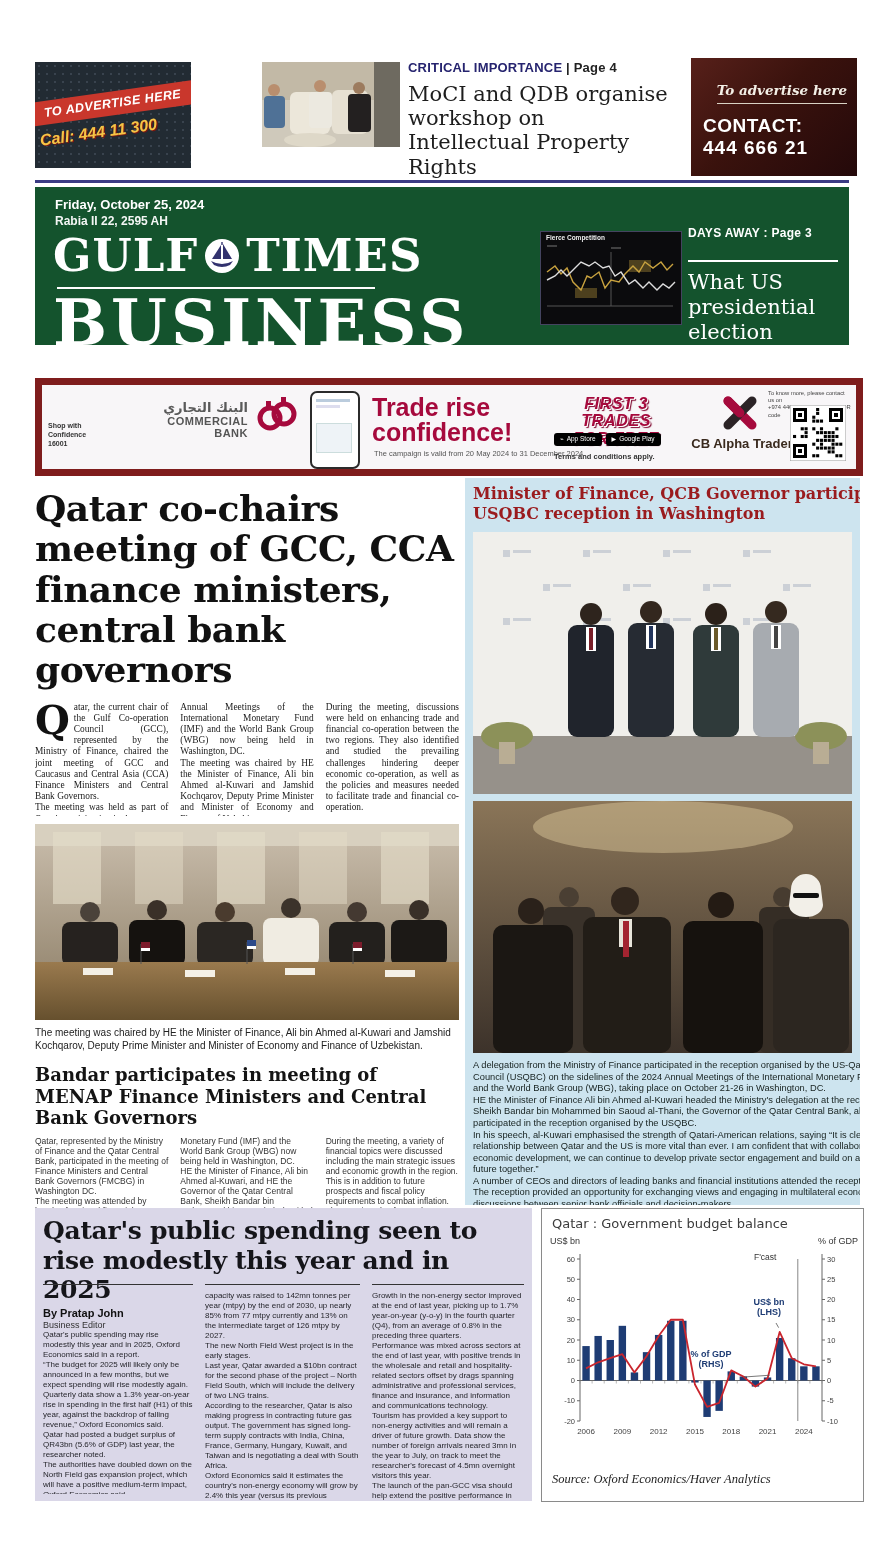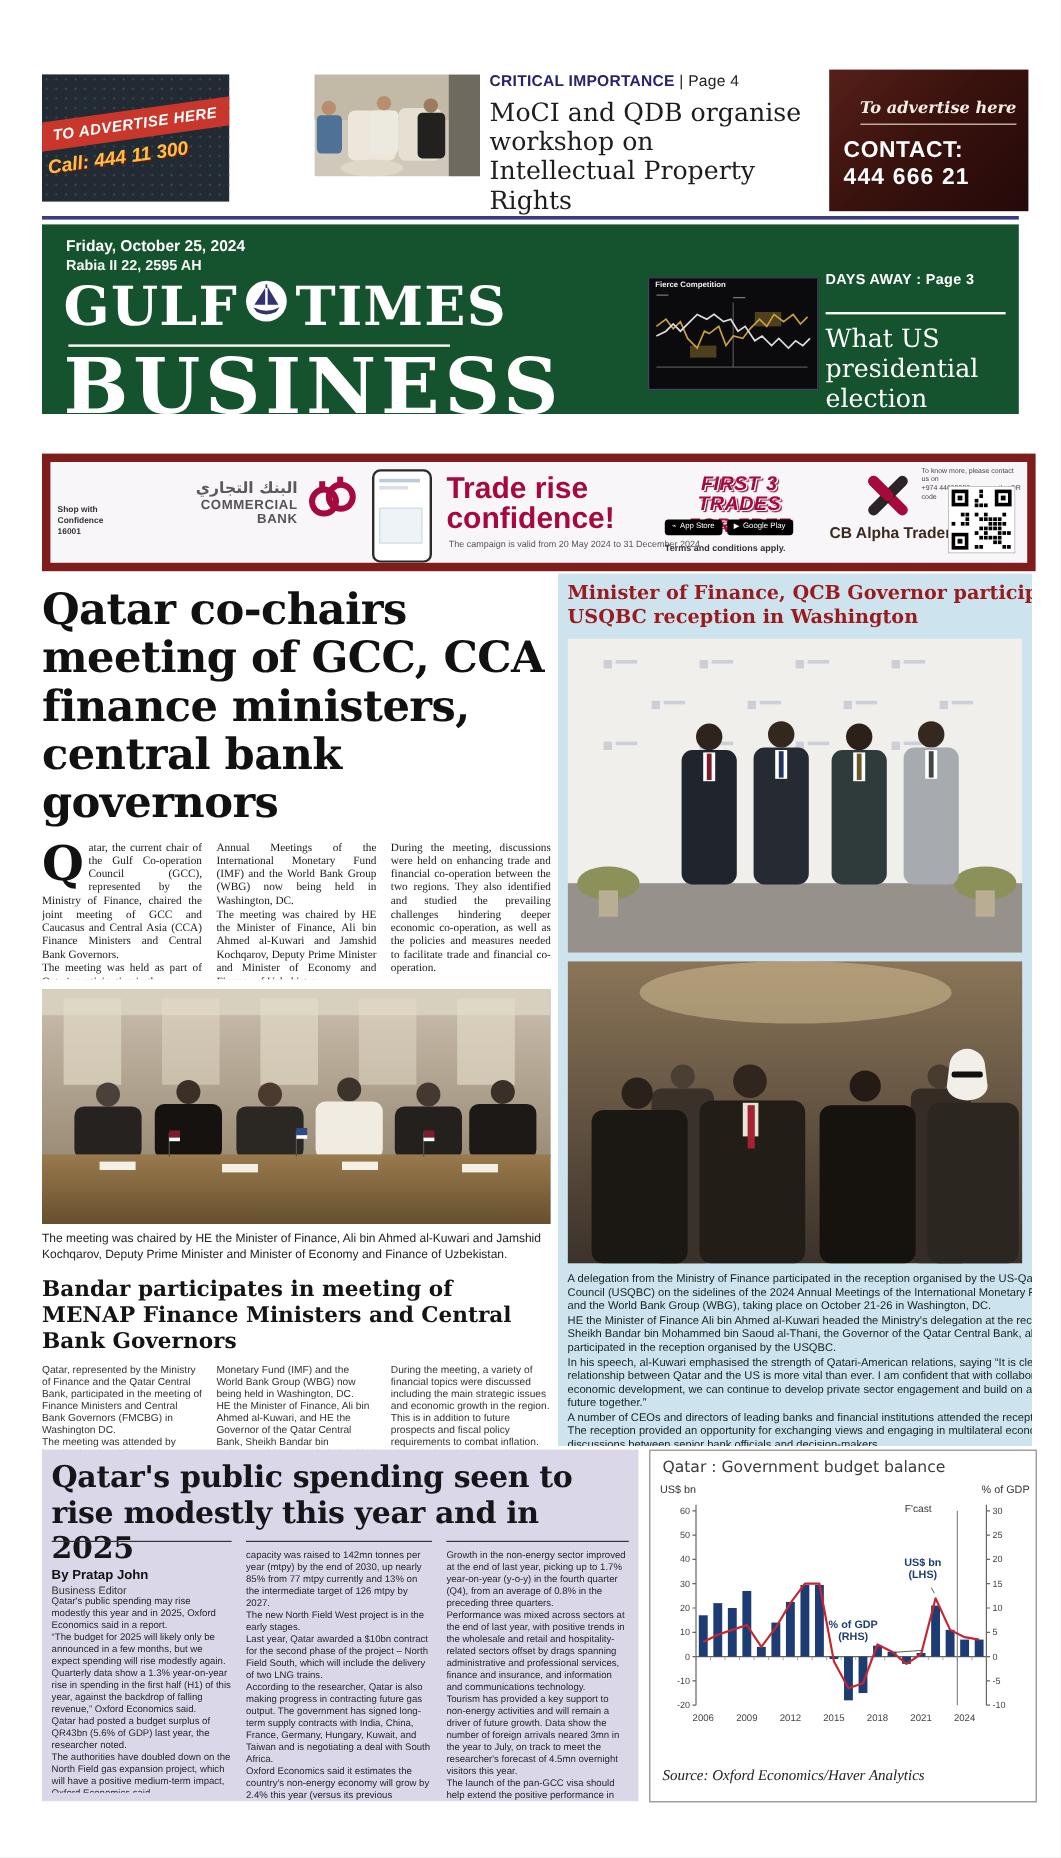--- a/index.html
+++ b/index.html
@@ -11,40 +11,40 @@
   #ad-left{position:absolute;left:35px;top:62px;width:156px;height:106px;background:#222b33;
     background-image:radial-gradient(#39434e 1px,transparent 1.3px);background-size:8px 8px;overflow:hidden;}
   #ad-left .rib{position:absolute;left:-12px;top:28px;width:200px;transform:rotate(-8deg);}
   #ad-left .r1{background:#c9372c;color:#fff;font:italic 900 12.5px/1 "Liberation Sans",sans-serif;
     padding:6px 14px 5px 22px;letter-spacing:.5px;}
   #ad-left .r2{color:#f6c445;font:italic 900 16px/1 "Liberation Sans",sans-serif;padding:7px 0 0 14px;
     text-shadow:1px 1px 0 #7d1510;}
   #top-photo{position:absolute;left:262px;top:62px;}
   #top-head{position:absolute;left:408px;top:60px;width:262px;}
   #top-head .kick{font:900 13px/1.2 "Liberation Sans",sans-serif;color:#26246f;letter-spacing:.2px;}
-  #top-head .kick .pg{color:#222;font-weight:400;}
+  #top-head .kick .pg{color:#222;font-weight:700;}
   #top-head h2{margin:6px 0 0 0;font:400 21px/1.16 "DejaVu Serif","Liberation Serif",serif;color:#1d1d1d;}
   #ad-right{position:absolute;left:691px;top:58px;width:166px;height:118px;overflow:hidden;
     background:linear-gradient(135deg,#57201a 0%,#3a120d 45%,#24090a 100%);}
   #ad-right:before,#ad-right:after{content:"";position:absolute;width:90px;height:90px;opacity:.85;
     background:repeating-linear-gradient(45deg,#b9bcc2 0 4px,#8a2b1e 4px 9px,#5c140f 9px 13px);}
   #ad-right:before{left:-55px;top:-55px;transform:rotate(0deg);clip-path:polygon(0 0,100% 0,0 100%);}
   #ad-right:after{right:-55px;bottom:-55px;clip-path:polygon(100% 100%,100% 0,0 100%);}
   #ad-right .scr{position:absolute;right:10px;top:26px;font:italic 700 13.5px/1 "DejaVu Serif",serif;color:#f3efe6;
     border-bottom:1px solid #d9d2c4;padding-bottom:5px;}
   #ad-right .c1{position:absolute;left:12px;top:58px;font:900 19px/1 "Liberation Sans",sans-serif;color:#fff;letter-spacing:.5px;}
   #ad-right .c2{position:absolute;left:12px;top:80px;font:900 19px/1 "Liberation Sans",sans-serif;color:#fff;letter-spacing:1px;}
   #toprule{position:absolute;left:35px;top:180px;width:814px;height:3px;background:#3b3b84;}
 
   
   #masthead{position:absolute;left:35px;top:187px;width:814px;height:158px;background:#14532d;color:#fff;overflow:hidden;}
   #masthead .mdate{position:absolute;left:20px;top:10px;font:700 13px/1.25 "Liberation Sans",sans-serif;}
   #masthead .mhij{position:absolute;left:20px;top:27px;font:700 12px/1.2 "Liberation Sans",sans-serif;opacity:.95;}
   #masthead .mtitle{position:absolute;left:18px;top:46px;font:900 45px/1 "DejaVu Serif","Liberation Serif",serif;
-    letter-spacing:1px;display:flex;align-items:flex-start;gap:6px;}
+    letter-spacing:1px;display:flex;align-items:center;gap:6px;}
   #masthead .mrule{position:absolute;left:22px;top:100px;width:318px;height:2px;background:#fff;}
   #masthead .msection{position:absolute;left:18px;top:104px;font:900 64px/1 "DejaVu Serif","Liberation Serif",serif;letter-spacing:4px;}
   #minichart{position:absolute;left:505px;top:44px;width:140px;height:92px;background:#0b0b0d;border:1px solid #44445f;}
   #minichart .mc-title{position:absolute;left:5px;top:3px;font:700 6.5px/1 "Liberation Sans",sans-serif;color:#eee;}
   #mteaser{position:absolute;left:653px;top:40px;width:150px;}
   #mteaser .tk{font:900 12px/1 "Liberation Sans",sans-serif;border-bottom:2px solid #fff;padding-bottom:21px;letter-spacing:.3px;}
   #mteaser .th{margin-top:8px;font:400 21px/1.18 "DejaVu Serif","Liberation Serif",serif;}
 
   
   #bankad{position:absolute;left:35px;top:378px;width:814px;height:84px;background:#f8f6f8;border:7px solid #7f1d1d;overflow:hidden;}

